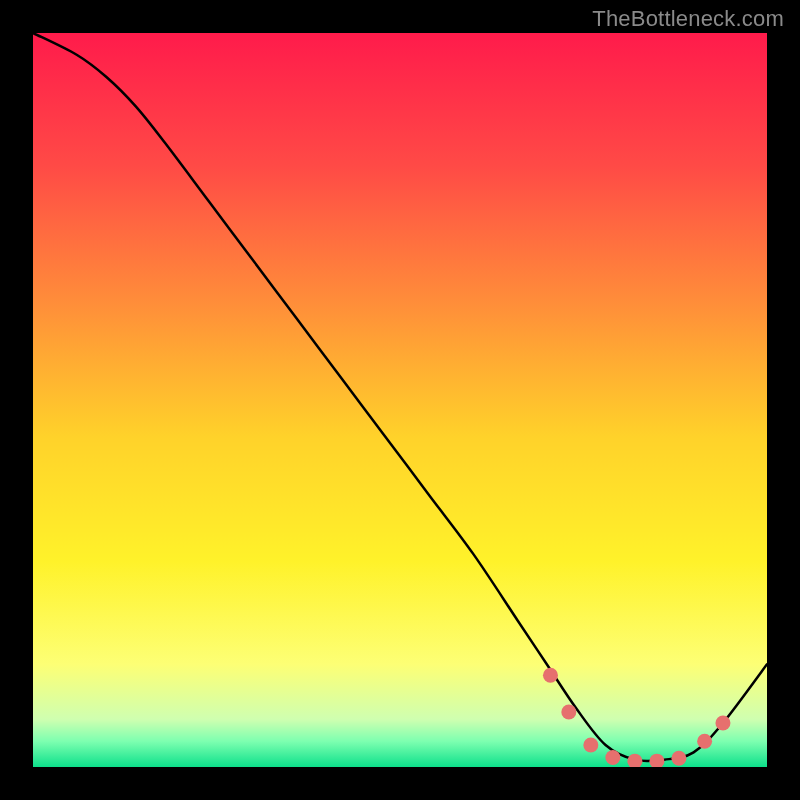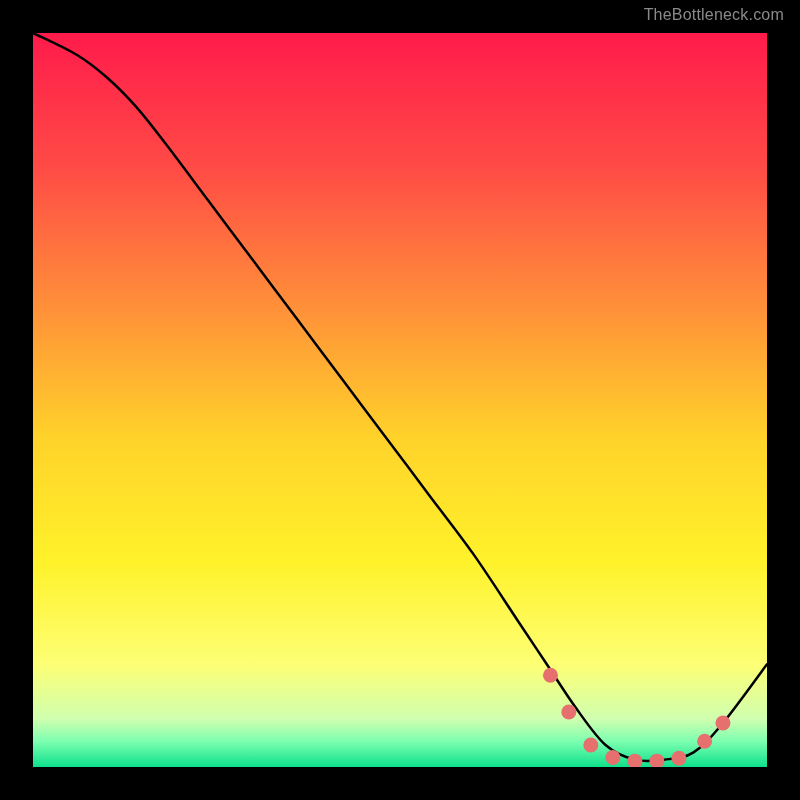--- a/index.html
+++ b/index.html
@@ -22,21 +22,21 @@
     top: 33px;
     width: 734px;
     height: 734px;
     overflow: hidden;
   }
   .watermark {
     position: absolute;
     top: 6px;
     right: 16px;
     font-family: Arial, Helvetica, sans-serif;
-    font-size: 16px;
+    font-size: 22px;
     color: #8a8a8a;
     letter-spacing: 0.2px;
     user-select: none;
   }
   svg { display: block; }
 </style>
 </head>
 <body>
 
 <div class="stage">

